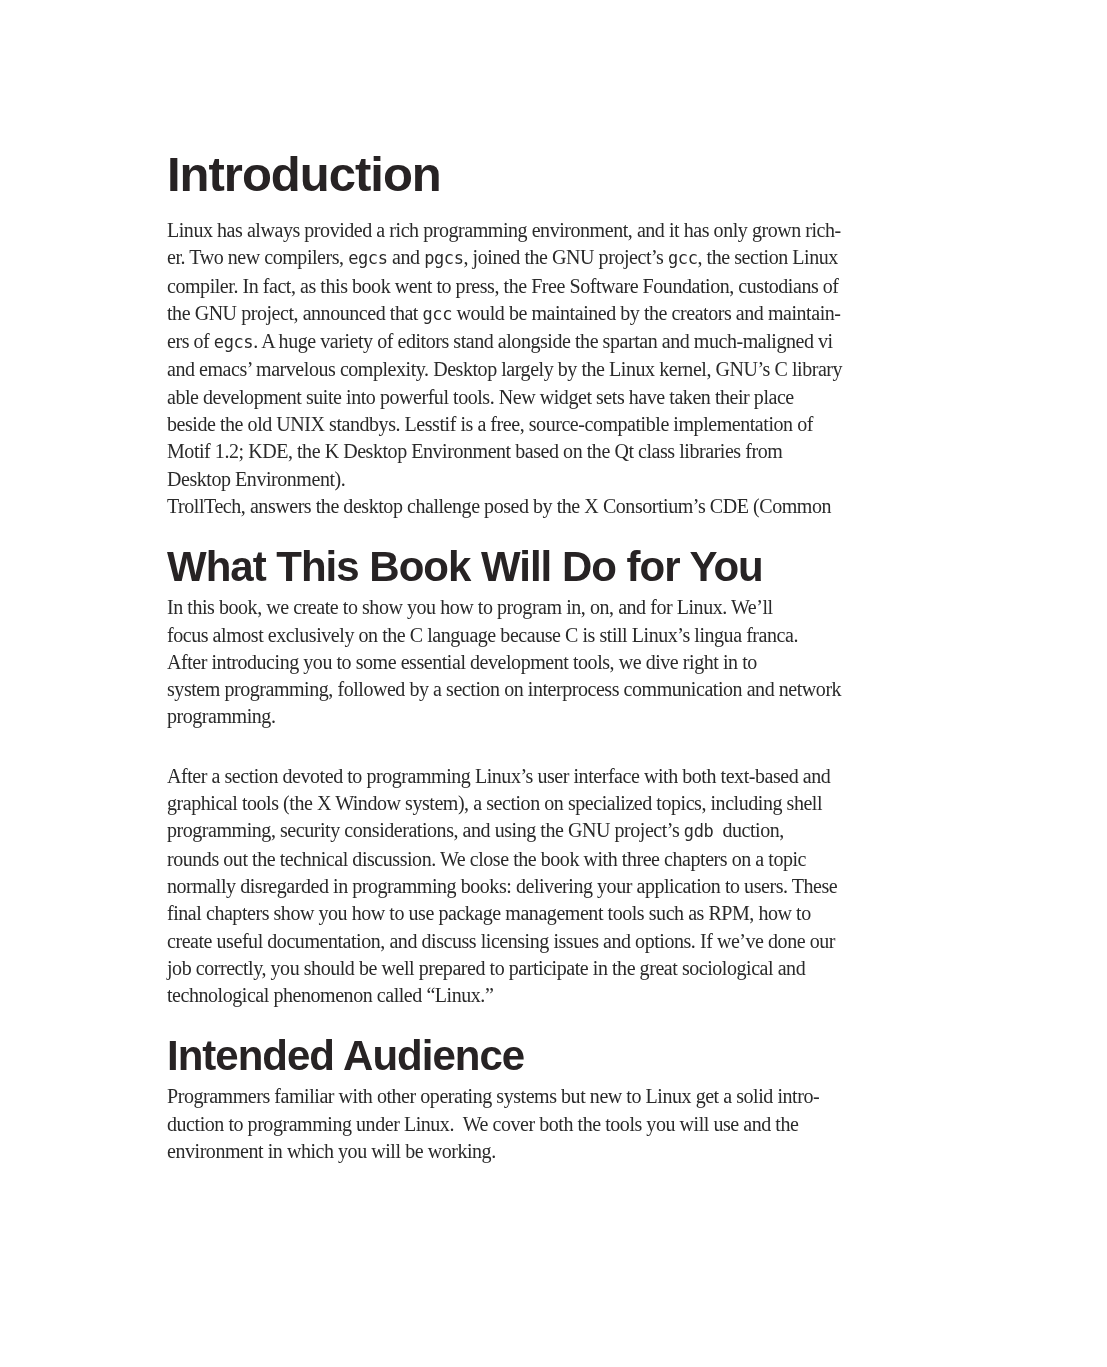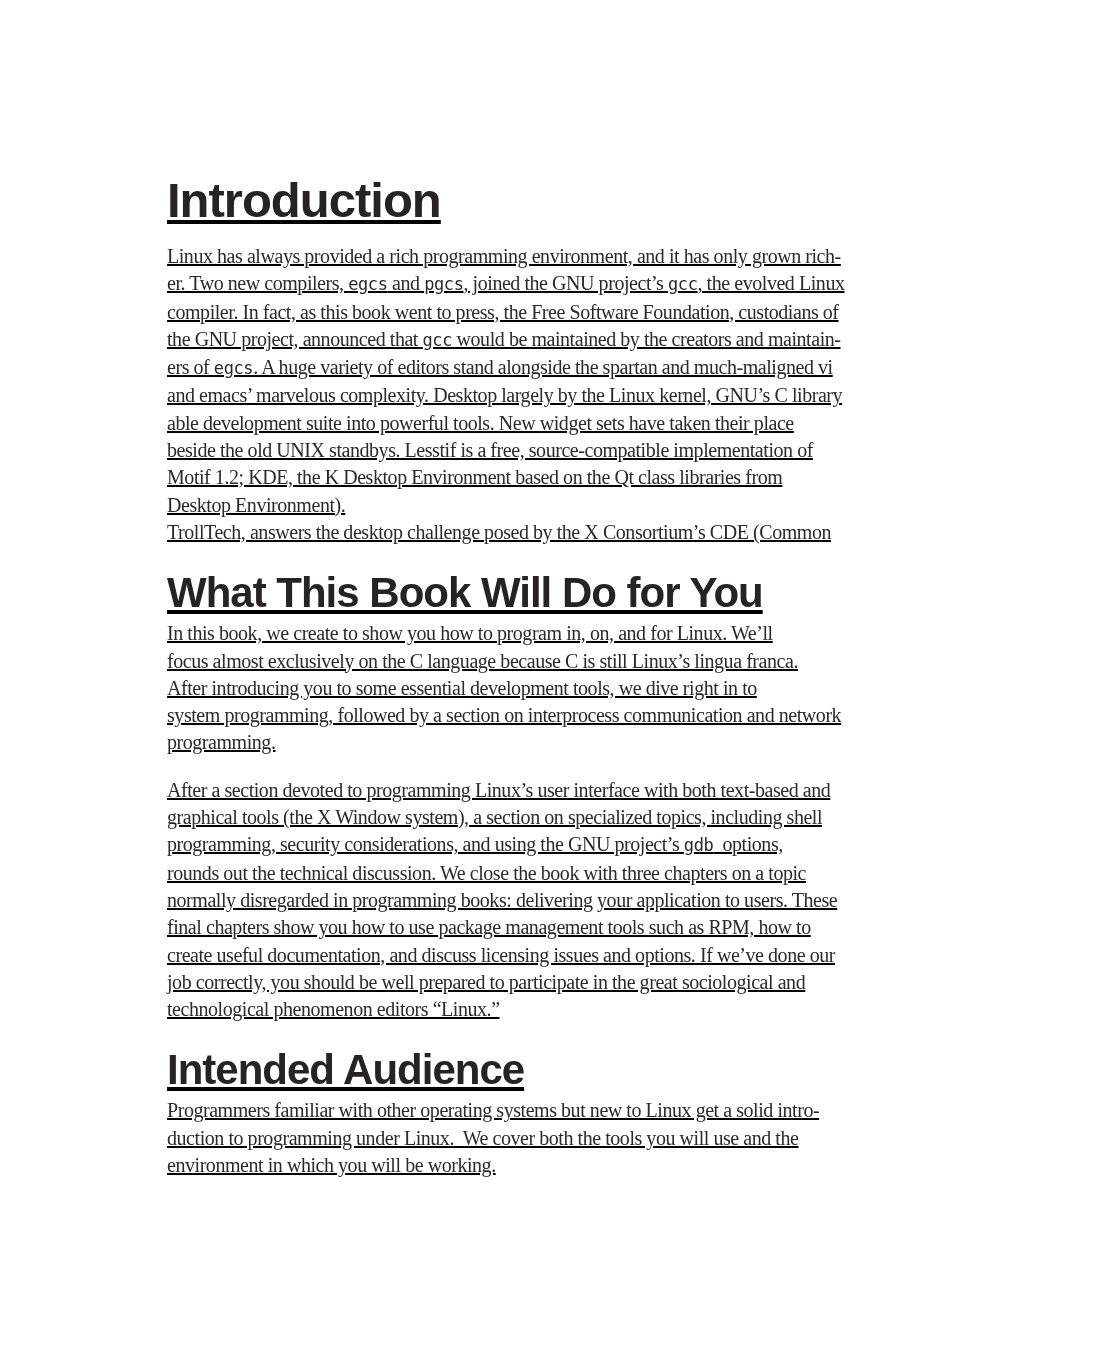--- a/index.html
+++ b/index.html
@@ -16,23 +16,22 @@
   }
   .page {
     position: relative;
     width: 1107px;
     height: 1367px;
     background: var(--bg);
   }
   .content {
     position: absolute;
     left: 167px;
-    top: 174px;
+    top: 148px;
     width: 800px;
-    text-decoration: underline;
   }
   h1.chapter-title {
     font-family: "Liberation Sans", "DejaVu Sans", sans-serif;
     font-weight: 700;
     font-size: 49px;
     line-height: 52px;
     letter-spacing: -1px;
     color: var(--heading-color);
     margin: 0 0 17px 0;
   }
@@ -45,39 +44,39 @@
     color: var(--heading-color);
     margin: 26px 0 6px 0;
   }
   .para {
     font-family: "Liberation Serif", serif;
     font-size: 20px;
     line-height: 27.3px;
     letter-spacing: -0.45px;
     color: var(--body-color);
   }
-  .para + .para { margin-top: 20px; }
+  .para + .para { margin-top: 32px; }
   .line { white-space: pre; }
   .code {
     font-family: "DejaVu Sans Mono", "Liberation Mono", monospace;
     font-size: 0.85em;
     letter-spacing: -0.4px;
   }
 </style>
 </head>
 <body>
 
 <div class="page">
   <div class="content">
 
     <h1 class="chapter-title">Introduction</h1>
 
     <div class="para">
         <div class="line"><span>Linux has always provided a rich programming environment, and it has only grown rich-</span></div>
-        <div class="line"><span>er. Two new compilers, </span><span class="code">egcs</span><span> and </span><span class="code">pgcs</span><span>, joined the GNU project’s </span><span class="code">gcc</span><span>, the evolved Linux</span></div>
+        <div class="line"><span>er. Two new compilers, </span><span class="code">egcs</span><span> and </span><span class="code">pgcs</span><span>, joined the GNU project’s </span><span class="code">gcc</span><span>, the section Linux</span></div>
         <div class="line"><span>compiler. In fact, as this book went to press, the Free Software Foundation, custodians of</span></div>
         <div class="line"><span>the GNU project, announced that </span><span class="code">gcc</span><span> would be maintained by the creators and maintain-</span></div>
         <div class="line"><span>ers of </span><span class="code">egcs</span><span>. A huge variety of editors stand alongside the spartan and much-maligned vi</span></div>
         <div class="line"><span>and emacs’ marvelous complexity. Desktop largely by the Linux kernel, GNU’s C library</span></div>
         <div class="line"><span>able development suite into powerful tools. New widget sets have taken their place</span></div>
         <div class="line"><span>beside the old UNIX standbys. Lesstif is a free, source-compatible implementation of</span></div>
         <div class="line"><span>Motif 1.2; KDE, the K Desktop Environment based on the Qt class libraries from</span></div>
         <div class="line"><span>Desktop Environment).</span></div>
         <div class="line"><span>TrollTech, answers the desktop challenge posed by the X Consortium’s CDE (Common</span></div>
       </div>
@@ -88,27 +87,27 @@
         <div class="line"><span>In this book, we create to show you how to program in, on, and for Linux. We’ll</span></div>
         <div class="line"><span>focus almost exclusively on the C language because C is still Linux’s lingua franca.</span></div>
         <div class="line"><span>After introducing you to some essential development tools, we dive right in to</span></div>
         <div class="line"><span>system programming, followed by a section on interprocess communication and network</span></div>
         <div class="line"><span>programming.</span></div>
       </div>
 
     <div class="para">
         <div class="line"><span>After a section devoted to programming Linux’s user interface with both text-based and</span></div>
         <div class="line"><span>graphical tools (the X Window system), a section on specialized topics, including shell</span></div>
-        <div class="line"><span>programming, security considerations, and using the GNU project’s </span><span class="code">gdb</span><span>  options,</span></div>
+        <div class="line"><span>programming, security considerations, and using the GNU project’s </span><span class="code">gdb</span><span>  duction,</span></div>
         <div class="line"><span>rounds out the technical discussion. We close the book with three chapters on a topic</span></div>
         <div class="line"><span>normally disregarded in programming books: delivering your application to users. These</span></div>
         <div class="line"><span>final chapters show you how to use package management tools such as RPM, how to</span></div>
         <div class="line"><span>create useful documentation, and discuss licensing issues and options. If we’ve done our</span></div>
         <div class="line"><span>job correctly, you should be well prepared to participate in the great sociological and</span></div>
-        <div class="line"><span>technological phenomenon editors “Linux.”</span></div>
+        <div class="line"><span>technological phenomenon called “Linux.”</span></div>
       </div>
 
     <h2 class="section-heading">Intended Audience</h2>
 
     <div class="para">
         <div class="line"><span>Programmers familiar with other operating systems but new to Linux get a solid intro-</span></div>
         <div class="line"><span>duction to programming under Linux.  We cover both the tools you will use and the</span></div>
         <div class="line"><span>environment in which you will be working.</span></div>
       </div>
 

